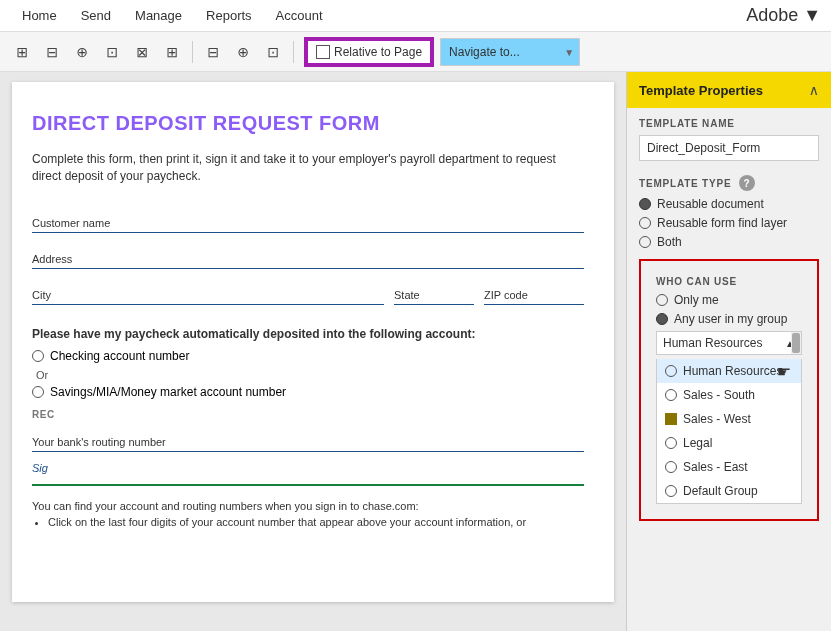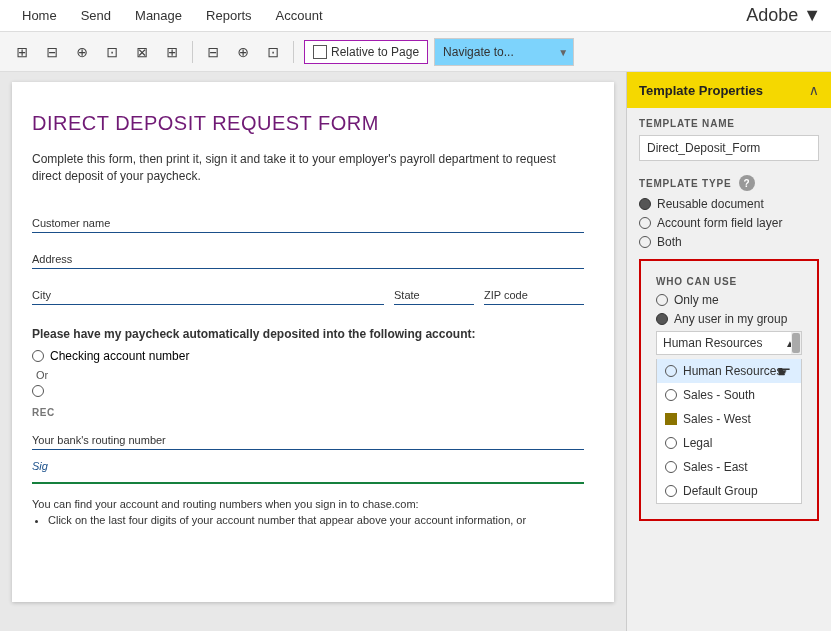--- a/index.html
+++ b/index.html
@@ -44,21 +44,21 @@
       cursor: pointer;
       display: flex; align-items: center; justify-content: center;
       color: #444;
       font-size: 14px;
       border-radius: 2px;
     }
     .tool-separator { width: 1px; height: 22px; background: #ccc; margin: 0 4px; }
 
     .relative-to-page-btn {
       display: flex; align-items: center; gap: 4px;
-      border: 1px solid #a21caf;
+      border: 4px solid #a21caf;
       background: #fff;
       padding: 4px 8px;
       cursor: pointer;
       font-size: 12px;
       color: #333;
       margin: 0 4px;
     }
     .relative-to-page-btn .checkbox-icon {
       width: 14px; height: 14px;
       border: 1px solid #555;
@@ -111,22 +111,22 @@
       margin: 10px auto;
       padding: 30px 30px 20px 20px;
       width: calc(100% - 24px);
       min-height: 520px;
       box-shadow: 0 1px 4px rgba(0,0,0,0.2);
       position: relative;
     }
 
     .doc-title {
       font-size: 20px;
-      font-weight: normal;
-      color: #701a75;
+      font-weight: bold;
+      color: #8b5cf6;
       margin-bottom: 16px;
       letter-spacing: 0.5px;
     }
 
     .doc-intro {
       font-size: 12px;
       color: #333;
       margin-bottom: 20px;
       line-height: 1.4;
     }
@@ -449,20 +449,21 @@
 
       <div class="section-bold">Please have my paycheck automatically deposited into the following account:</div>
 
       <div class="radio-line">
         <span class="radio-circle"></span>
         <span>Checking account number</span>
       </div>
       <div class="or-text">Or</div>
       <div class="radio-line">
         <span class="radio-circle"></span>
+        <span>Savings/MIA/Money market account number</span>
       </div>
 
       <div class="rec-label">REC</div>
 
       <div class="form-field-line">
         <span class="form-field-label">Your bank's routing number</span>
       </div>
 
       <div class="signature-line">
         <span class="sig-label">Sig</span>
@@ -491,21 +492,21 @@
         <span>TEMPLATE TYPE</span>
         <span class="help-icon">?</span>
       </div>
 
       <div class="radio-option">
         <span class="r-circle filled"></span>
         <span>Reusable document</span>
       </div>
       <div class="radio-option">
         <span class="r-circle"></span>
-        <span>Account form field layer</span>
+        <span>Reusable form find layer</span>
       </div>
       <div class="radio-option">
         <span class="r-circle"></span>
         <span>Both</span>
       </div>
 
       
       <div class="who-can-use-section">
         <div class="who-label">WHO CAN USE</div>
 

